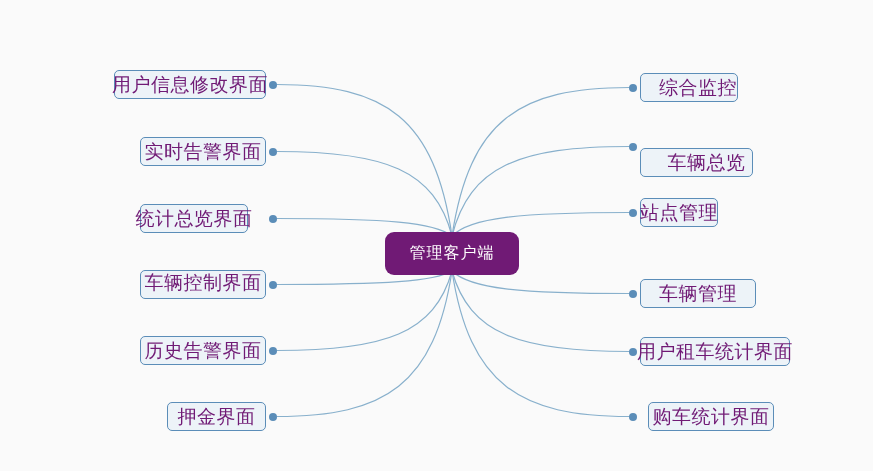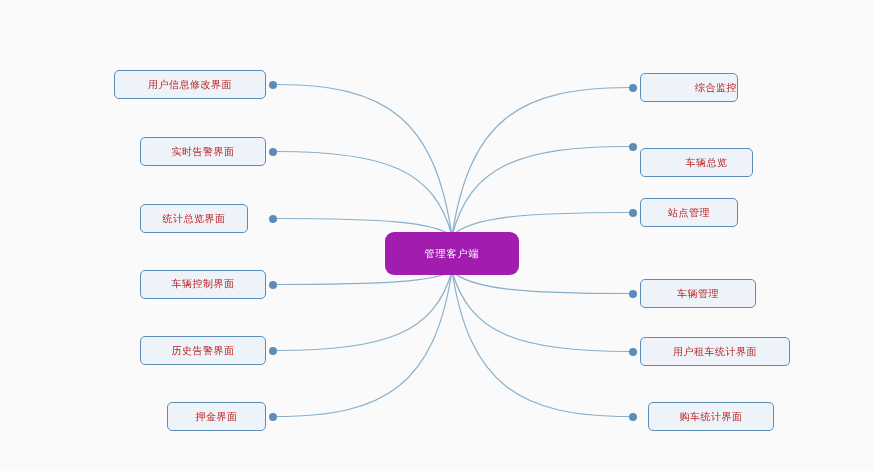--- a/index.html
+++ b/index.html
@@ -29,22 +29,22 @@
   }
   .node {
     position: absolute;
     box-sizing: border-box;
     display: flex;
     align-items: center;
     justify-content: center;
     border: 1px solid #5b8db8;
     border-radius: 5px;
     background: #edf3f8;
-    color: #b91c1c;
-    font-size: 10px;
+    color: #701a75;
+    font-size: 19px;
     line-height: 1;
     letter-spacing: 0.5px;
     white-space: nowrap;
     height: 29px;
     box-shadow: 0 0 0 0 rgba(0,0,0,0);
   }
   .node.left {
     
   }
   .central {
@@ -52,23 +52,23 @@
     box-sizing: border-box;
     display: flex;
     align-items: center;
     justify-content: center;
     left: 385px;
     top: 232px;
     width: 134px;
     height: 43px;
     border: none;
     border-radius: 9px;
-    background: #a21caf;
+    background: #701a75;
     color: #ffffff;
-    font-size: 10px;
+    font-size: 16px;
     letter-spacing: 1px;
     white-space: nowrap;
     z-index: 5;
   }
   .dot {
     position: absolute;
     width: 8px;
     height: 8px;
     border-radius: 50%;
     background: #5b8db8;
@@ -117,21 +117,21 @@
         <span>押金界面</span>
       </div>
     </div>
   <div id="right-nodes">
       <div class="node right" style="left: 640px; top: 73px; width: 98px; justify-content: flex-end;">
         <span>综合监控</span>
       </div>
       <div class="node right" style="left: 640px; top: 148px; width: 113px; padding-left: 20px;">
         <span>车辆总览</span>
       </div>
-      <div class="node right" style="left: 640px; top: 198px; width: 98px;">
+      <div class="node right" style="left: 640px; top: 198px; width: 78px;">
         <span>站点管理</span>
       </div>
       <div class="node right" style="left: 640px; top: 279px; width: 116px;">
         <span>车辆管理</span>
       </div>
       <div class="node right" style="left: 640px; top: 337px; width: 150px; align-items: center;">
         <span>用户租车统计界面</span>
       </div>
       <div class="node right" style="left: 640px; top: 402px; width: 126px; margin-left: 8px;">
         <span>购车统计界面</span>

